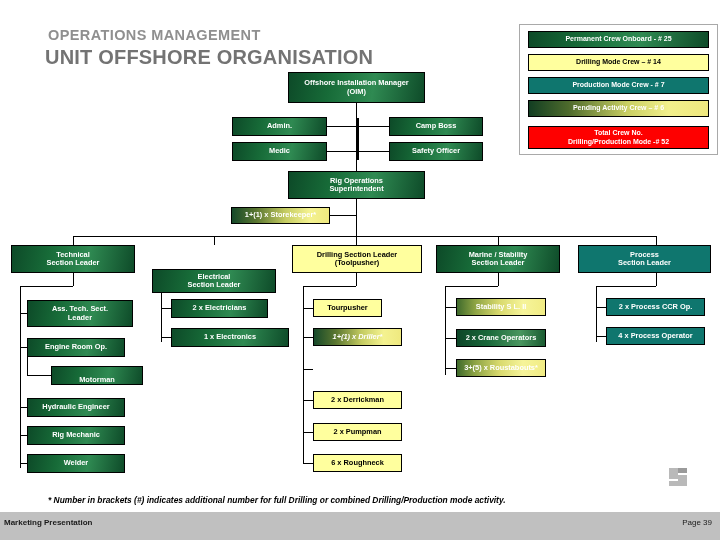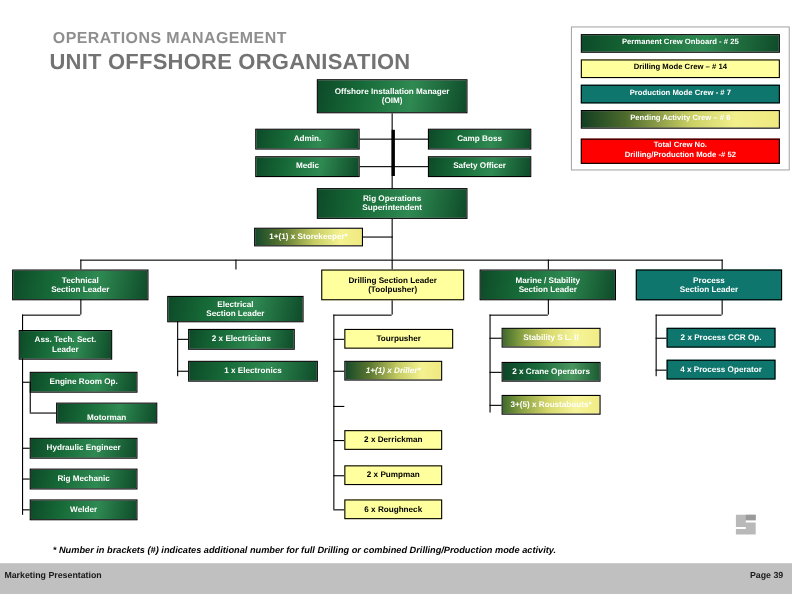--- a/index.html
+++ b/index.html
@@ -105,21 +105,21 @@
   #statusbar{
     position:absolute;left:0;top:512px;width:720px;height:28px;
     background:#c0c0c0;
   }
   #status-left{
     position:absolute;left:4px;top:518px;
     font-size:8px;font-weight:bold;color:#1a1a1a;
   }
   #status-right{
     position:absolute;right:8px;top:518px;
-    font-size:8px;font-weight:bold;color:#1a1a1a;padding-left:32px;
+    font-size:8px;font-weight:normal;color:#1a1a1a;padding-left:32px;
   }
 </style>
 </head>
 <body>
 
 <div id="slide">
 
   <div class="title-sub">OPERATIONS MANAGEMENT</div>
   <div class="title-main">UNIT OFFSHORE ORGANISATION</div>
 
@@ -227,21 +227,21 @@
 
   <div class="node yellow" style="left:292px;top:245px;width:130px;height:28px;white-space:pre-line;"><span>Drilling Section Leader
 (Toolpusher)</span></div>
 
   <div class="node green" style="left:436px;top:245px;width:124px;height:28px;white-space:pre-line;"><span>Marine / Stability
 Section Leader</span></div>
 
   <div class="node blue" style="left:578px;top:245px;width:133px;height:28px;white-space:pre-line;"><span>Process
 Section Leader</span></div>
 
-  <div class="node green" style="left:17px;top:300px;width:85px;height:27px;white-space:pre-line;"><span>Ass. Tech. Sect.
+  <div class="node green" style="left:27px;top:300px;width:106px;height:27px;white-space:pre-line;"><span>Ass. Tech. Sect.
 Leader</span></div>
 
   <div class="node green" style="left:27px;top:338px;width:98px;height:19px;">
       <span>Engine Room Op.</span>
     </div>
 
   <div class="node green" style="left:51px;top:366px;width:92px;height:19px;align-items:flex-end;">
       <span>Motorman</span>
     </div>
 
@@ -258,21 +258,21 @@
     </div>
 
   <div class="node green" style="left:171px;top:299px;width:97px;height:19px;">
       <span>2 x Electricians</span>
     </div>
 
   <div class="node green" style="left:171px;top:328px;width:118px;height:19px;">
       <span>1 x Electronics</span>
     </div>
 
-  <div class="node yellow" style="left:313px;top:299px;width:99px;height:18px;">
+  <div class="node yellow" style="left:313px;top:299px;width:69px;height:18px;">
       <span>Tourpusher</span>
     </div>
 
   <div class="node gradyellow2" style="left:313px;top:328px;width:89px;height:18px;font-style:italic;">
       <span>1+(1) x Driller*</span>
     </div>
 
 
   <div class="node yellow" style="left:313px;top:391px;width:89px;height:18px;">
       <span>2 x Derrickman</span>

